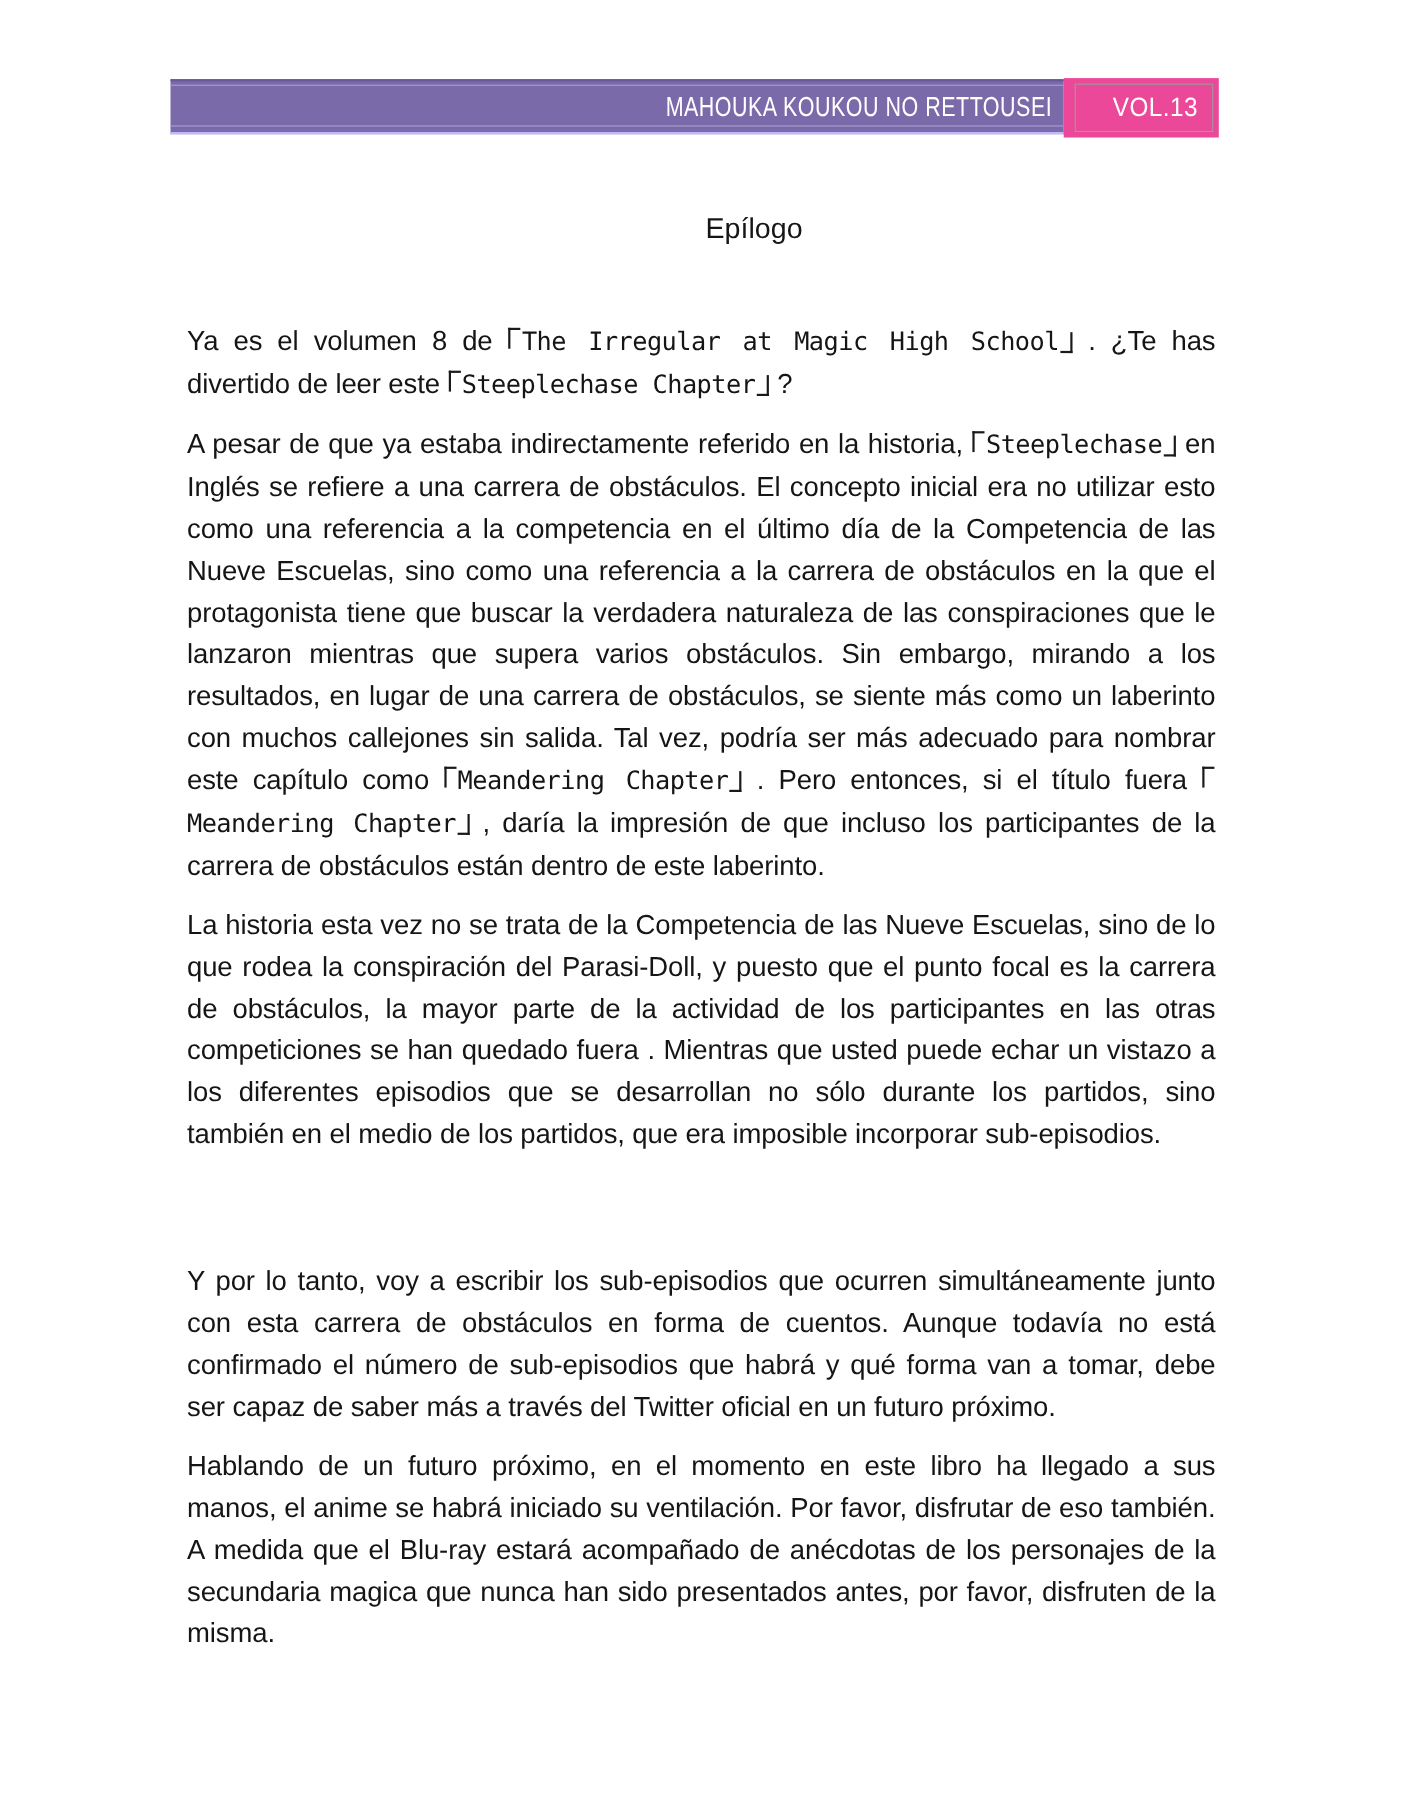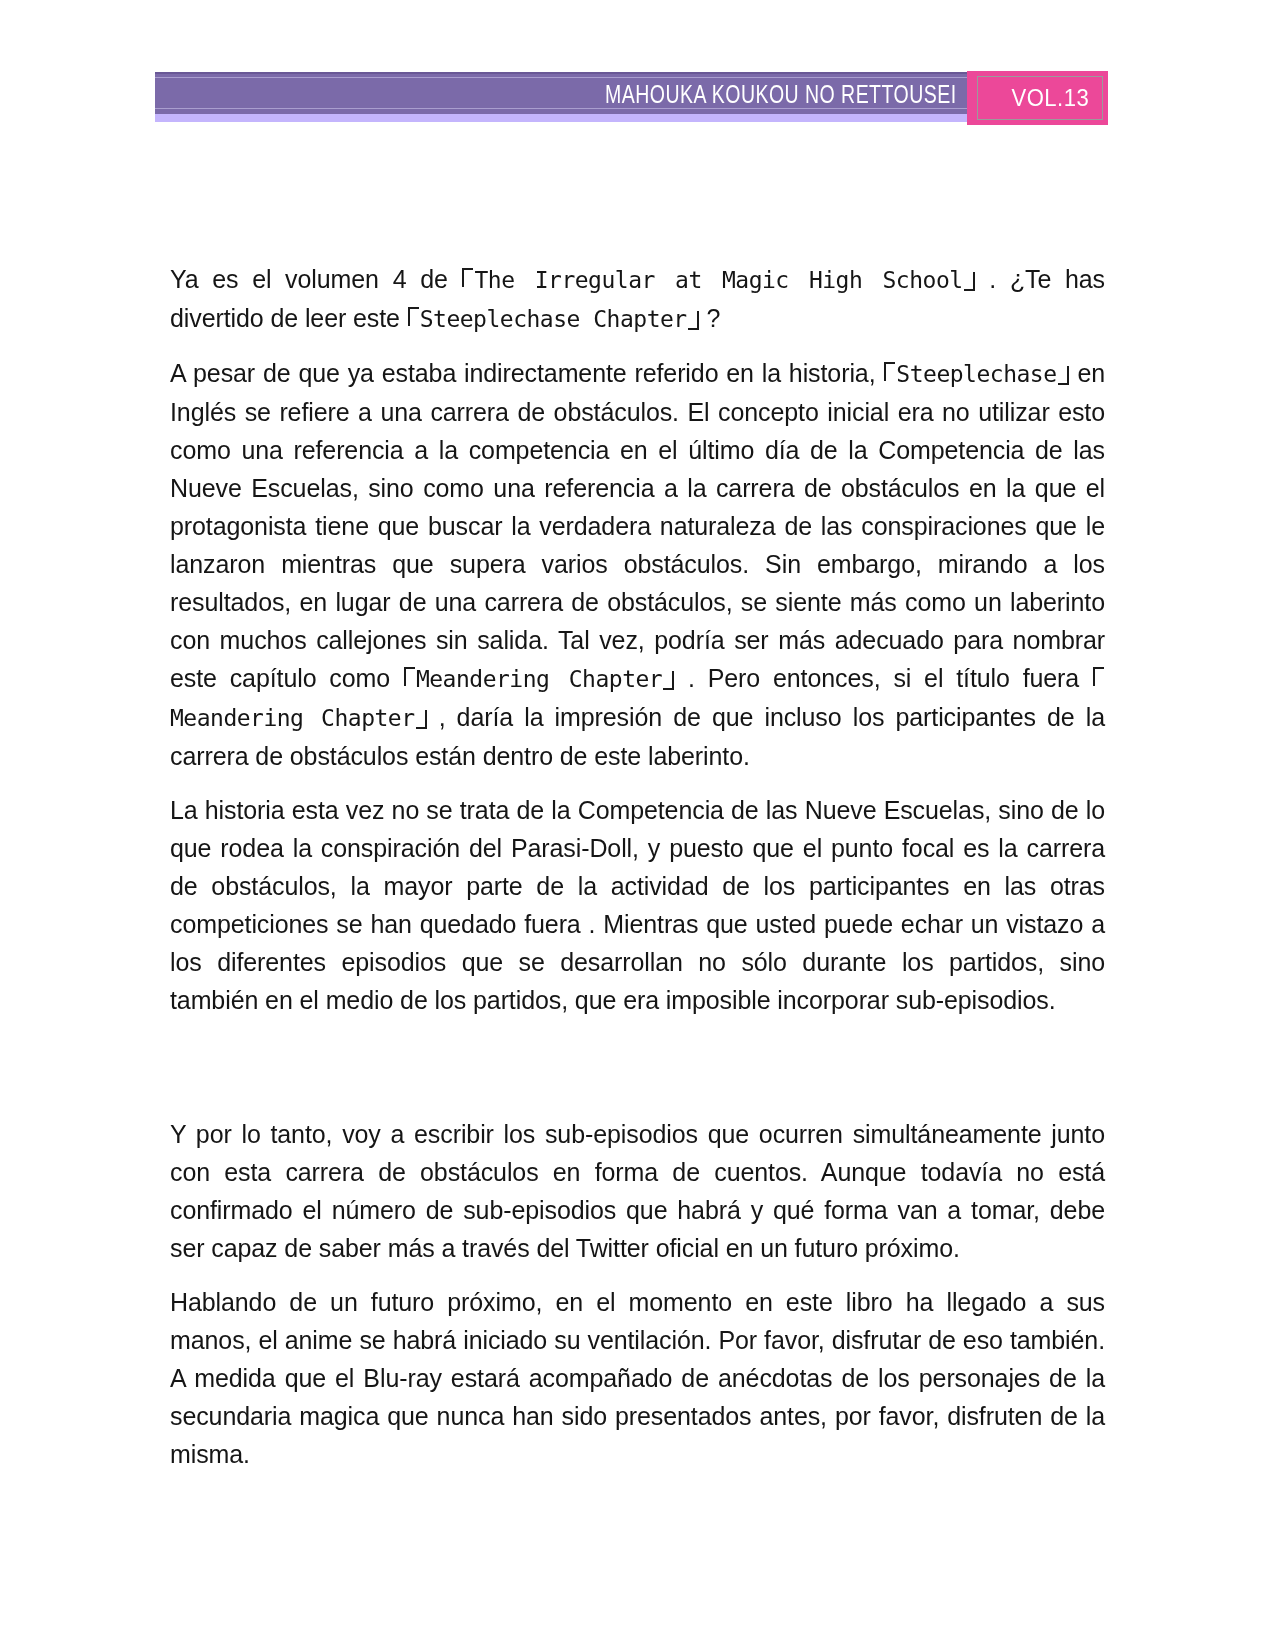--- a/index.html
+++ b/index.html
@@ -6,21 +6,21 @@
   body {
     width: 1275px; height: 1650px; background: #ffffff;
     font-family: "Liberation Sans", sans-serif;
   }
   .page { position: absolute; left: 0; top: 0; width: 1275px; height: 1650px; background: #ffffff; }
 
   
   .hdr-purple {
     position: absolute; left: 155px; top: 72px; width: 812px; height: 50px;
     background: #7b6aa9; box-sizing: border-box;
-    border-top: 2px solid #695896; border-bottom: 8px solid #c4b5fd;
+    border-top: 2px solid #695896; border-bottom: 2px solid #c4b5fd;
   }
   .hdr-purple::after {
     content: ""; position: absolute; left: 0; right: 0; top: 3px; bottom: 5px;
     border-top: 1px solid #aa9ecf; border-bottom: 1px solid #aa9ecf;
     pointer-events: none;
   }
   .hdr-series {
     position: absolute; right: 10px; top: 0; bottom: 0;
     display: flex; align-items: center;
     color: #ffffff; font-size: 25px; letter-spacing: 0.6px; white-space: nowrap;
@@ -80,22 +80,23 @@
   <div>
     <div class="hdr-purple">
       <div class="hdr-series">MAHOUKA KOUKOU NO RETTOUSEI</div>
     </div>
     <div class="hdr-black">
       <div class="hdr-vol">VOL.13</div>
     </div>
   </div>
 
   <div class="main">
+    <div class="doc-title">Epílogo</div>
     <div class="paras">
-        <p class="para"><span>Ya es el volumen 4 de </span><span class="mono"><span class="jbr jbr-open"></span>The Irregular at Magic High School<span class="jbr jbr-close"></span></span><span> . ¿Te has divertido de leer este </span><span class="mono"><span class="jbr jbr-open"></span>Steeplechase Chapter<span class="jbr jbr-close"></span></span><span> ?</span></p>
+        <p class="para"><span>Ya es el volumen 8 de </span><span class="mono"><span class="jbr jbr-open"></span>The Irregular at Magic High School<span class="jbr jbr-close"></span></span><span> . ¿Te has divertido de leer este </span><span class="mono"><span class="jbr jbr-open"></span>Steeplechase Chapter<span class="jbr jbr-close"></span></span><span> ?</span></p>
         <p class="para"><span>A pesar de que ya estaba indirectamente referido en la historia, </span><span class="mono"><span class="jbr jbr-open"></span>Steeplechase<span class="jbr jbr-close"></span></span><span> en Inglés se refiere a una carrera de obstáculos. El concepto inicial era no utilizar esto como una referencia a la competencia en el último día de la Competencia de las Nueve Escuelas, sino como una referencia a la carrera de obstáculos en la que el protagonista tiene que buscar la verdadera naturaleza de las conspiraciones que le lanzaron mientras que supera varios obstáculos. Sin embargo, mirando a los resultados, en lugar de una carrera de obstáculos, se siente más como un laberinto con muchos callejones sin salida. Tal vez, podría ser más adecuado para nombrar este capítulo como </span><span class="mono"><span class="jbr jbr-open"></span>Meandering Chapter<span class="jbr jbr-close"></span></span><span> . Pero entonces, si el título fuera </span><span class="mono"><span class="jbr jbr-open"></span>Meandering Chapter<span class="jbr jbr-close"></span></span><span> , daría la impresión de que incluso los participantes de la carrera de obstáculos están dentro de este laberinto.</span></p>
         <p class="para"><span>La historia esta vez no se trata de la Competencia de las Nueve Escuelas, sino de lo que rodea la conspiración del Parasi-Doll, y puesto que el punto focal es la carrera de obstáculos, la mayor parte de la actividad de los participantes en las otras competiciones se han quedado fuera . Mientras que usted puede echar un vistazo a los diferentes episodios que se desarrollan no sólo durante los partidos, sino también en el medio de los partidos, que era imposible incorporar sub-episodios.</span></p>
         <p class="para gap-before"><span>Y por lo tanto, voy a escribir los sub-episodios que ocurren simultáneamente junto con esta carrera de obstáculos  en forma de cuentos. Aunque todavía no está confirmado el número de sub-episodios que habrá y qué forma van a tomar, debe ser capaz de saber más a través del Twitter oficial en un futuro próximo.</span></p>
         <p class="para"><span>Hablando de un futuro próximo, en el momento en este libro ha llegado a sus manos, el anime se habrá iniciado su ventilación. Por favor, disfrutar de eso también. A medida que el Blu-ray estará acompañado de anécdotas de los personajes de la secundaria magica que nunca han sido presentados antes, por favor, disfruten de la misma.</span></p>
       </div>
   </div>
 
 </div>
 
 </body></html>

